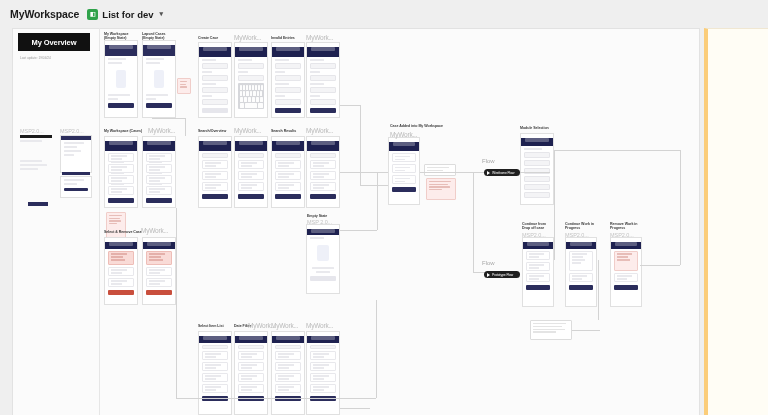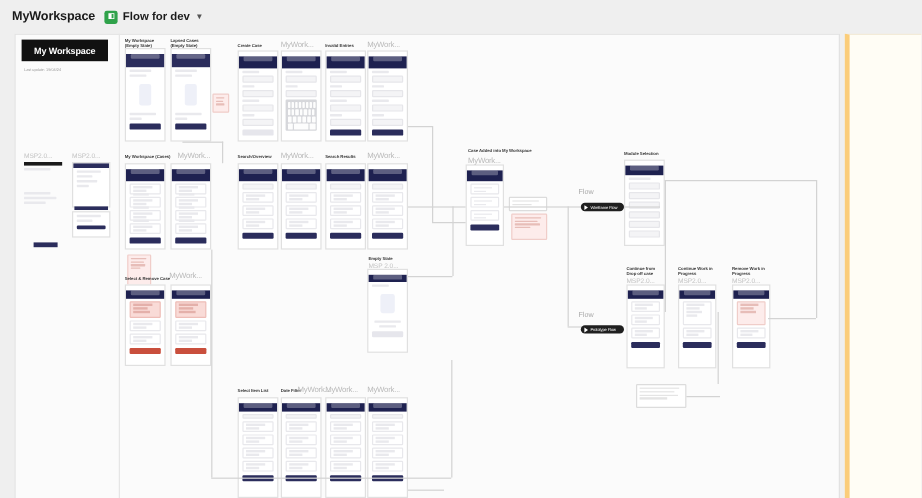--- a/index.html
+++ b/index.html
@@ -204,37 +204,37 @@
 </style>
 </head>
 <body>
 
 <div id="canvas">
 
   <div class="toolbar">
     <div class="tb-title">MyWorkspace</div>
     <div class="tb-badge">
       <span class="tb-badge-icon">◧</span>
-      <span>Flow for dev</span>
+      <span>List for dev</span>
       <span class="tb-chev">▾</span>
     </div>
   </div>
 
   <div class="section section-main"></div>
 
   <div class="section-strip">
     <div class="strip-badge">
         <i></i>
       </div>
   </div>
 
   <div class="vdiv" style="left:99px; top:28px; height:400px;"></div>
 
   <div class="hero">
-    <span>My Workspace</span>
+    <span>My Overview</span>
   </div>
   <div class="hero-cap">Last update: 19/04/24</div>
 
   <div class="flabel" style="left:104px; top:32px;">My Workspace
 (Empty State)</div>
   <div class="flabel" style="left:142px; top:32px;">Lapsed Cases
 (Empty State)</div>
   <div class="flabel" style="left:198px; top:36px;">Create Case</div>
   <div class="flabel sub" style="left:234px; top:34px;">MyWork...</div>
   <div class="flabel" style="left:271px; top:36px;">Invalid Entries</div>

